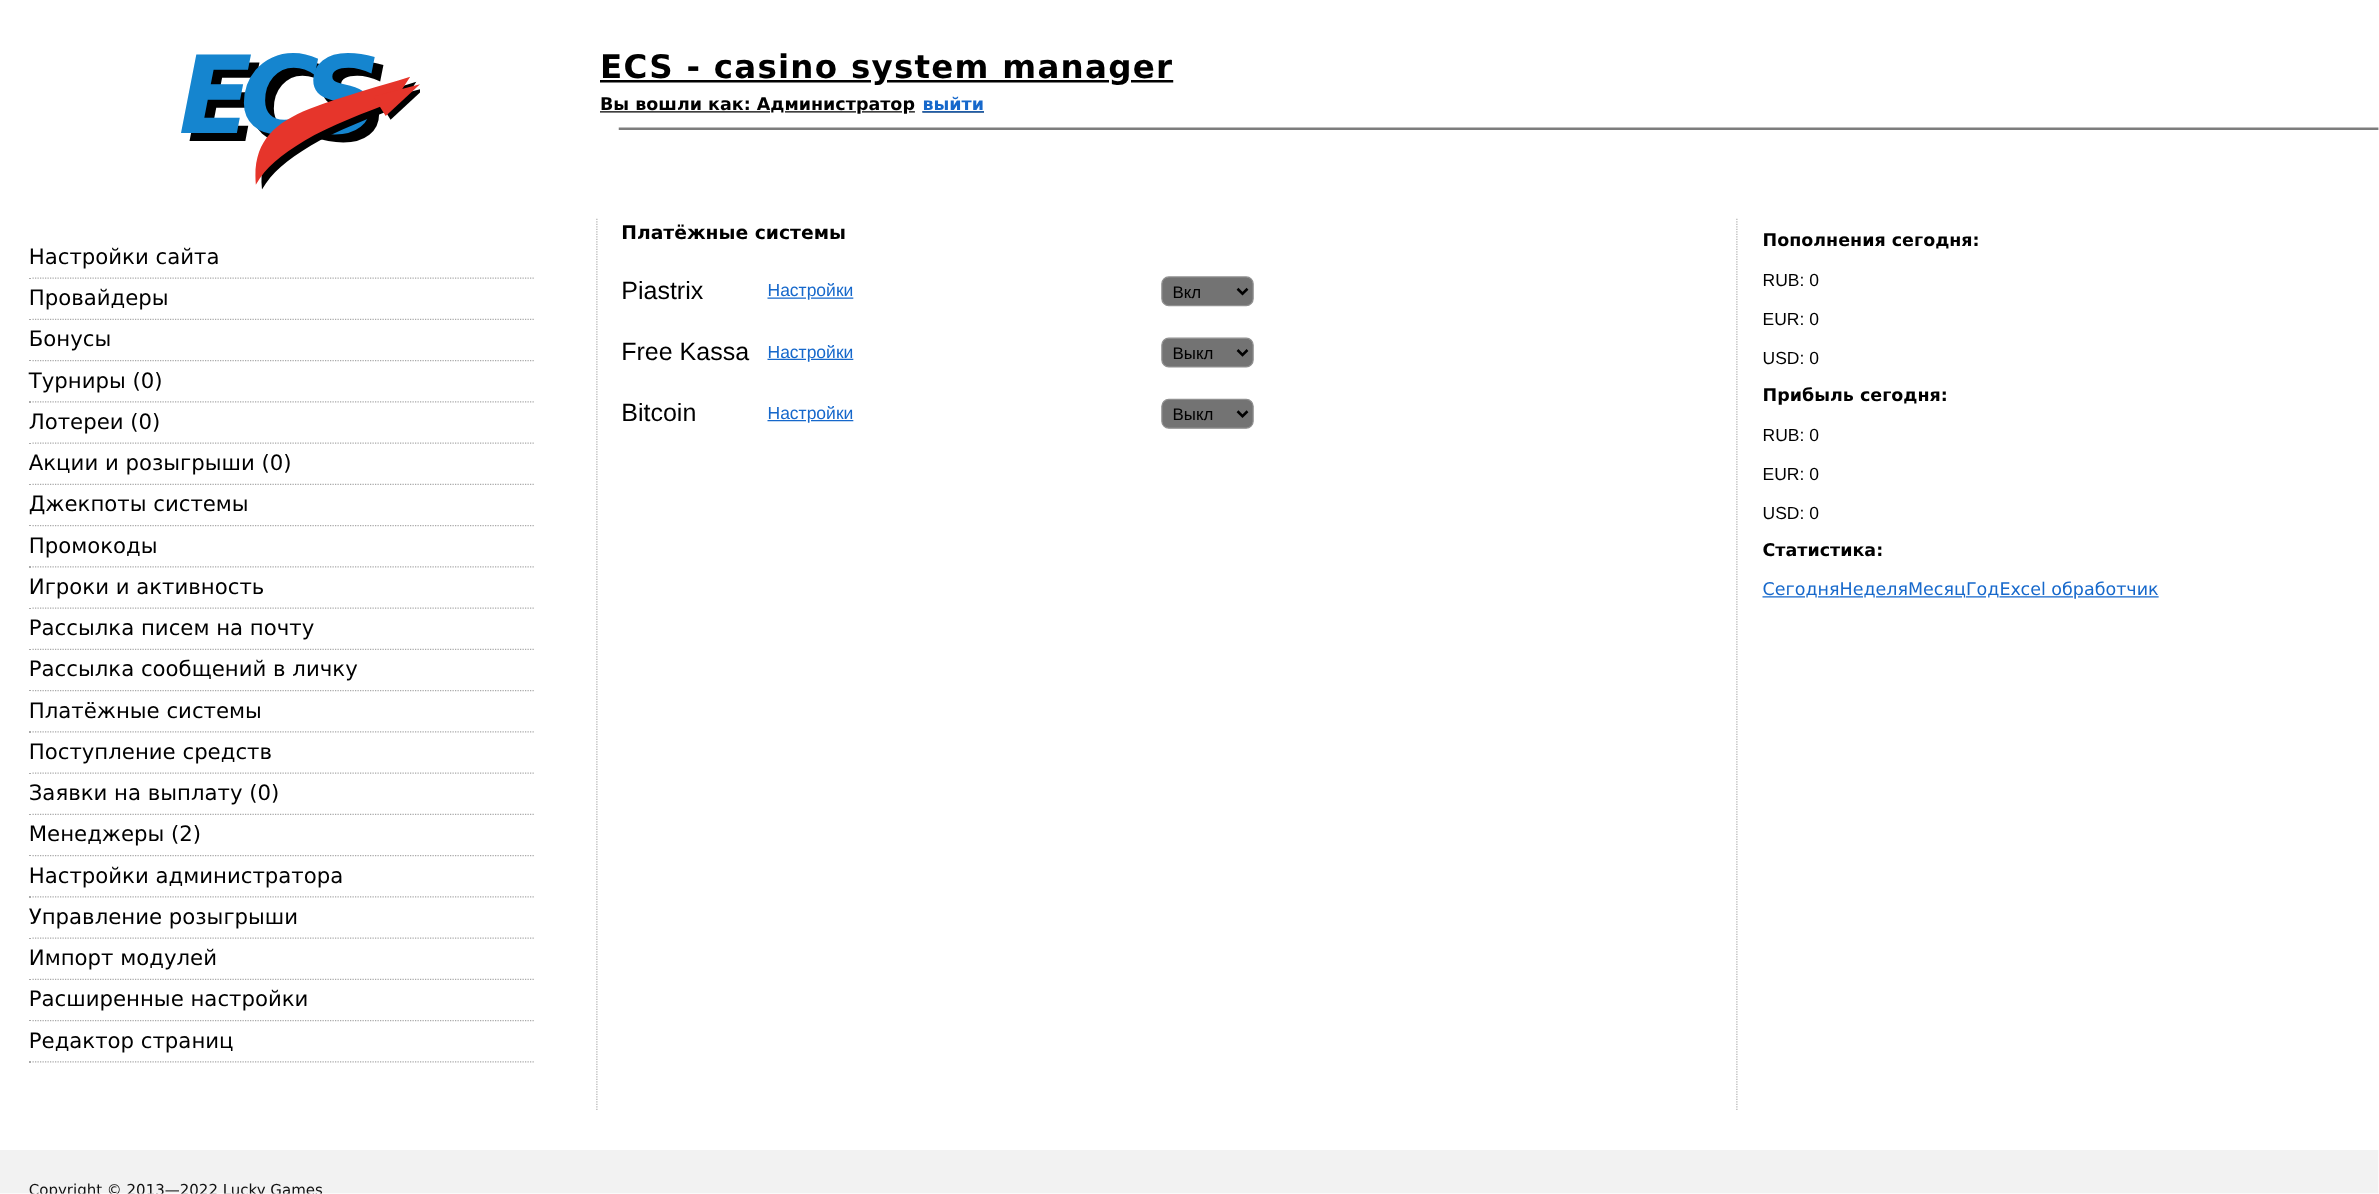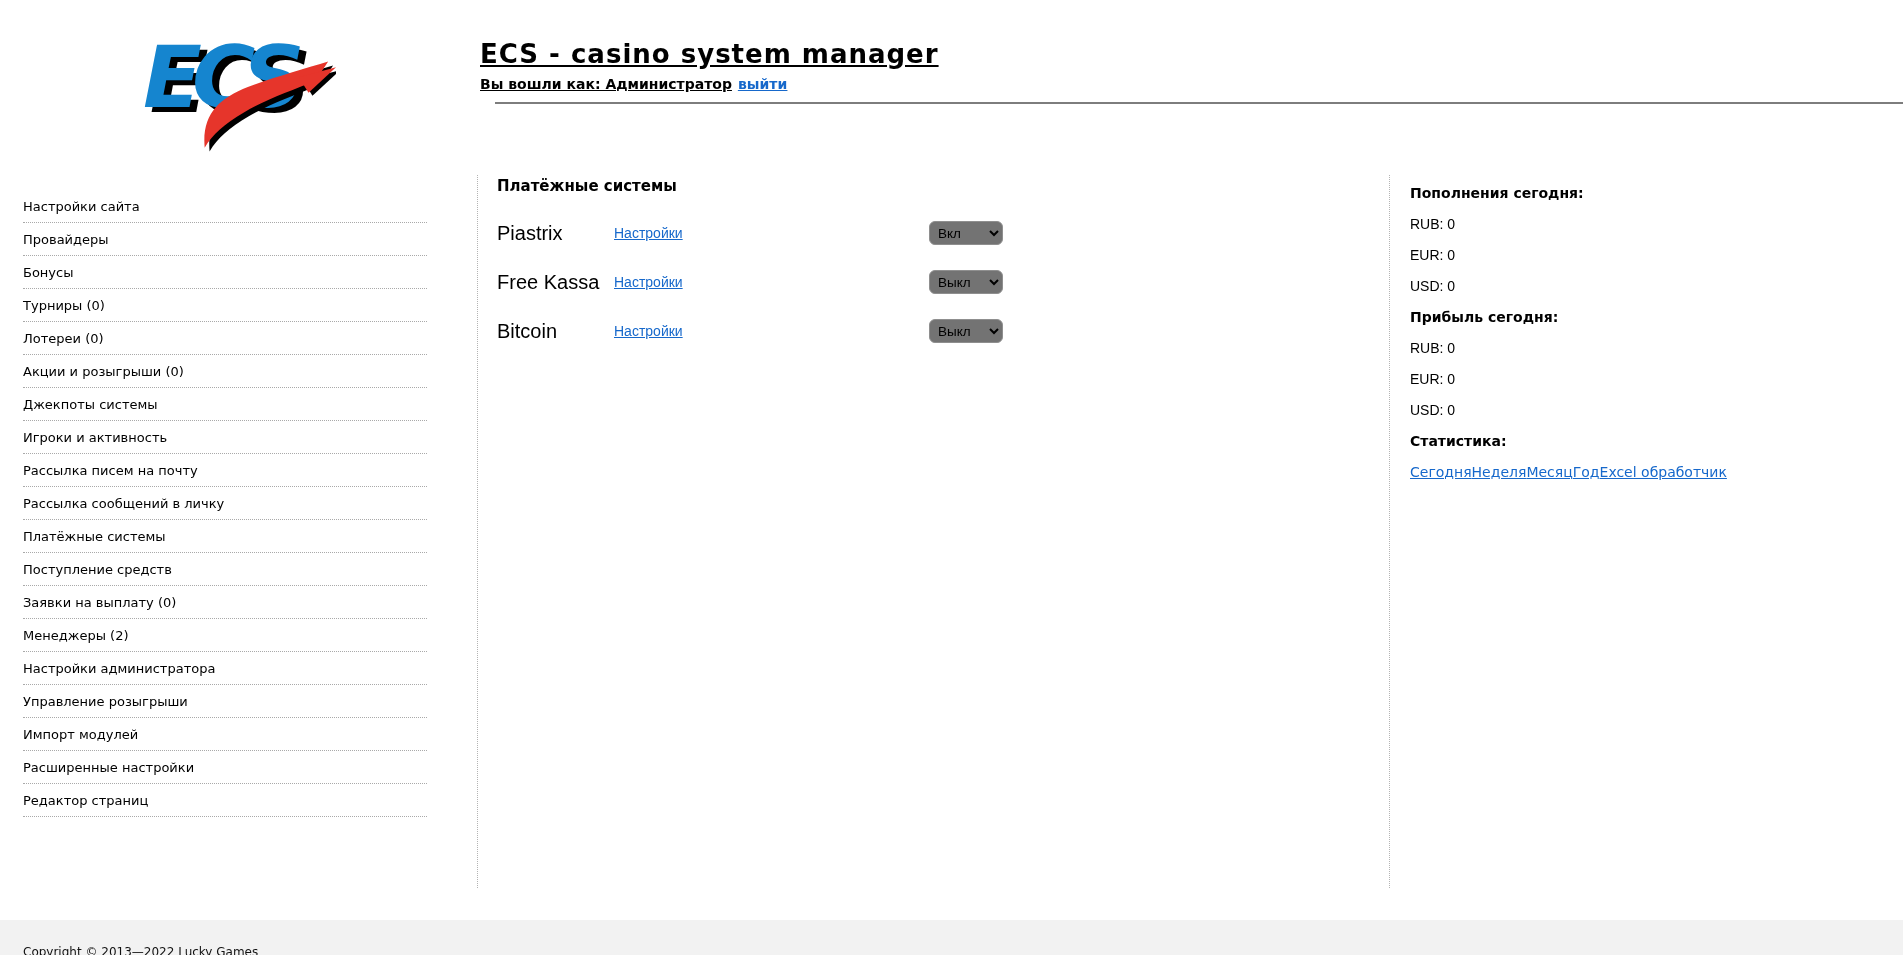--- a/index.html
+++ b/index.html
@@ -13,21 +13,21 @@
   .title-block { position:absolute; left:480px; top:38px;text-decoration:underline; }
   .page-title { font-size:26px; font-weight:bold; letter-spacing:1px; line-height:32px; }
   .login-line { margin-top:6px; font-size:14px; font-weight:bold; }
   .login-line a { margin-left:6px; }
   .header-rule { position:absolute; left:495px; top:102px; width:1408px; height:2px; background:#7d7d7d; }
   
   a.link { color:#1668cb; text-decoration:underline; cursor:pointer; }
   
   .sidebar { position:absolute; left:23px; top:190px; width:404px; }
   .menu-item {
-    display:block; font-size:13px; line-height:15px;
+    display:block; font-size:17px; line-height:15px;
     padding:9px 0 8px 0; border-bottom:1px dotted #a9a9a9; cursor:pointer;
   }
   
   .vsep { position:absolute; top:175px; height:713px; width:0; border-left:1px dotted #b3b3b3; }
   .vsep-left { left:477px; }
   .vsep-right { left:1389px; }
   
   .main { position:absolute; left:497px; top:177px; width:860px; }
   .main-heading { font-size:15px; font-weight:bold; margin-bottom:26px; }
   .pay-row { display:flex; align-items:center; height:24px; margin-bottom:25px; font-family:"Liberation Sans", sans-serif; }
@@ -79,20 +79,21 @@
   <div class="header-rule"></div>
 
   <div class="sidebar">
       <a class="menu-item">Настройки сайта</a>
       <a class="menu-item">Провайдеры</a>
       <a class="menu-item">Бонусы</a>
       <a class="menu-item">Турниры (0)</a>
       <a class="menu-item">Лотереи (0)</a>
       <a class="menu-item">Акции и розыгрыши (0)</a>
       <a class="menu-item">Джекпоты системы</a>
+      <a class="menu-item">Промокоды</a>
       <a class="menu-item">Игроки и активность</a>
       <a class="menu-item">Рассылка писем на почту</a>
       <a class="menu-item">Рассылка сообщений в личку</a>
       <a class="menu-item">Платёжные системы</a>
       <a class="menu-item">Поступление средств</a>
       <a class="menu-item">Заявки на выплату (0)</a>
       <a class="menu-item">Менеджеры (2)</a>
       <a class="menu-item">Настройки администратора</a>
       <a class="menu-item">Управление розыгрыши</a>
       <a class="menu-item">Импорт модулей</a>

